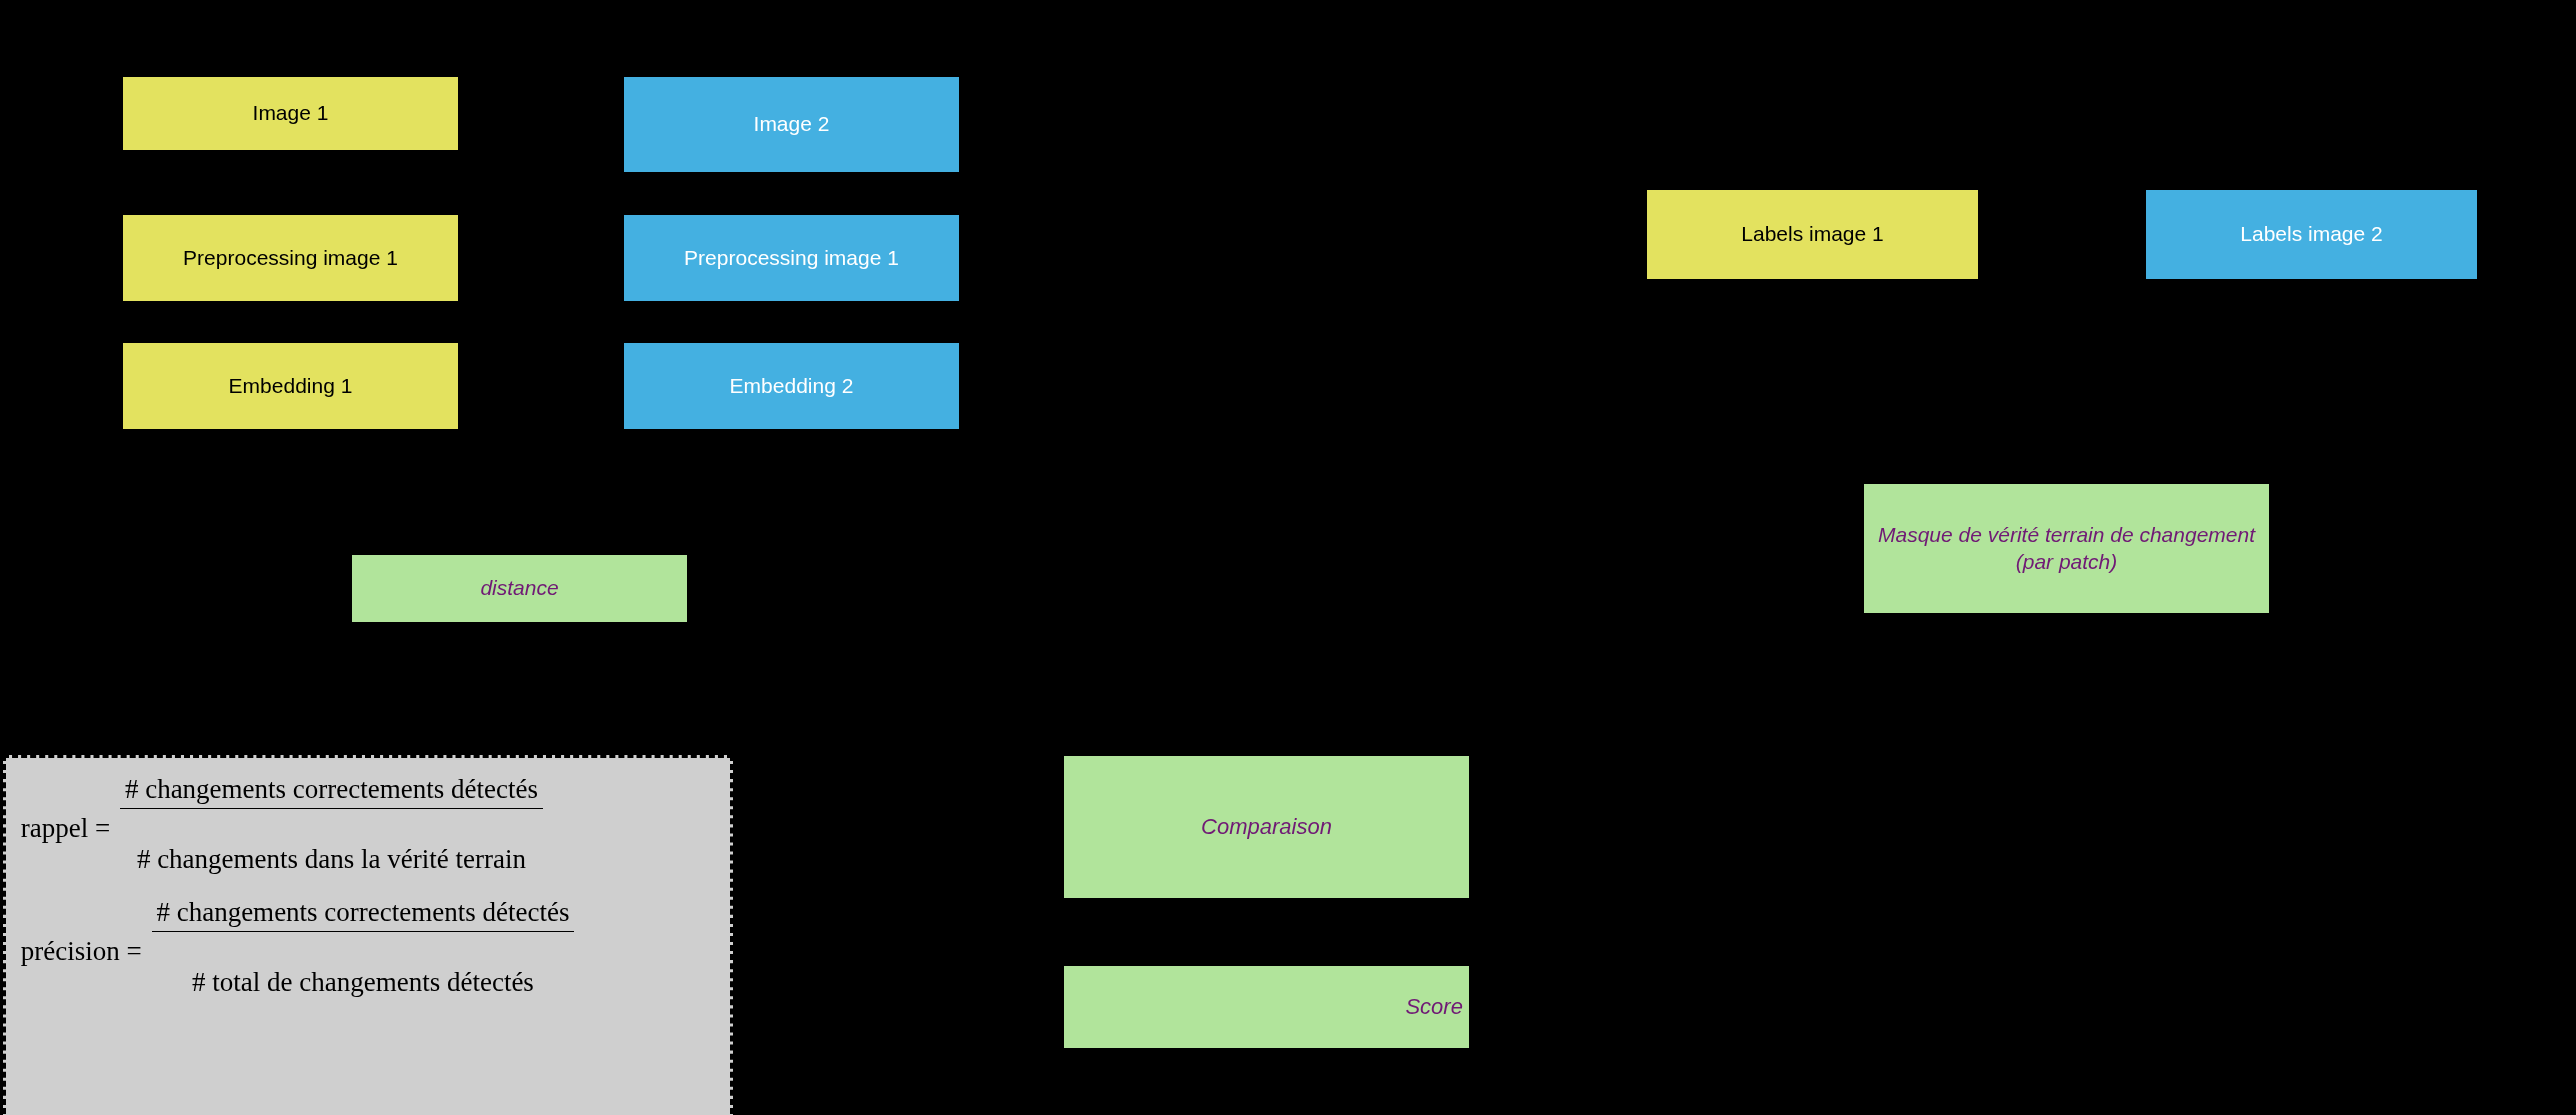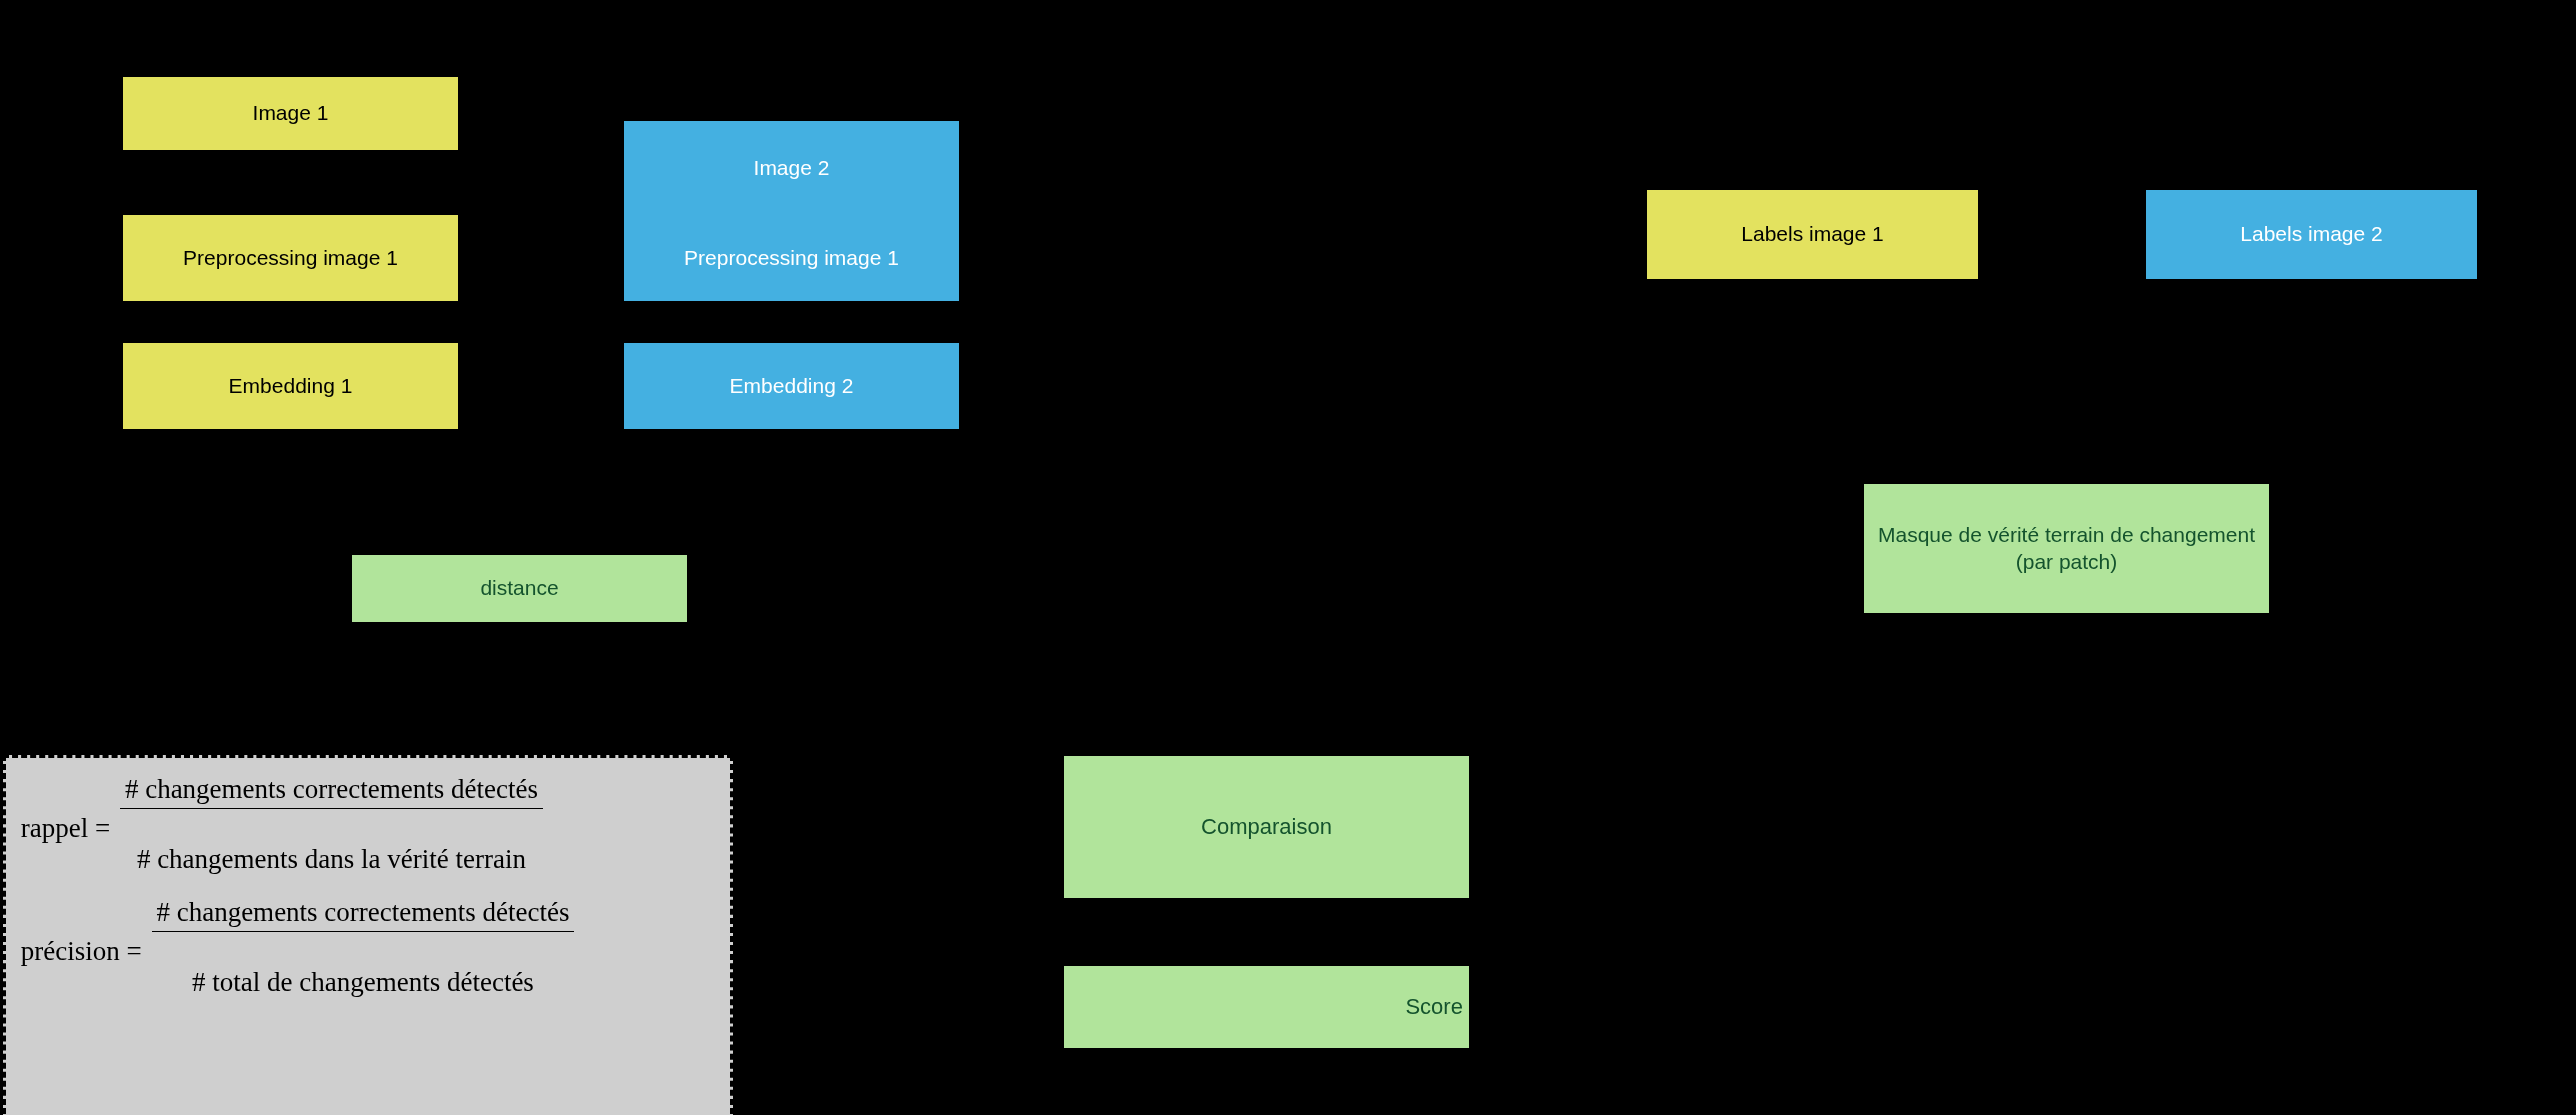--- a/index.html
+++ b/index.html
@@ -26,21 +26,21 @@
     justify-content: center;
     text-align: center;
     line-height: 1.28;
     padding: 2.5px 6.1px;
     font-family: "Liberation Sans", sans-serif;
   }
   .node .node-label { display: block; width: 100%; }
 
   .node.yellow { background: #E3E25F; color: #000000; }
   .node.blue   { background: #44B0E1; color: #FFFFFF; }
-  .node.green  { background: #B1E49B; color: #14532d; }
+  .node.green  { background: #B1E49B; color: #701a75; font-style: italic; }
 
   
   .conn {
     position: absolute;
     background: #000000;
   }
   .arrowhead {
     position: absolute;
     width: 0; height: 0;
     border-left: 6.7px solid transparent;
@@ -125,21 +125,21 @@
   </div>
 
   <div class="node yellow" style="left:123px; top:215px; width:335px; height:86px; font-size:21px;">
     <span class="node-label">Preprocessing image 1</span>
   </div>
 
   <div class="node yellow" style="left:123px; top:343px; width:335px; height:86px; font-size:21px;">
     <span class="node-label">Embedding 1</span>
   </div>
 
-  <div class="node blue" style="left:624px; top:77px; width:335px; height:95px; font-size:21px;margin-top:44px;">
+  <div class="node blue" style="left:624px; top:77px; width:335px; height:95px; font-size:21px;">
     <span class="node-label">Image 2</span>
   </div>
 
   <div class="node blue" style="left:624px; top:215px; width:335px; height:86px; font-size:21px;">
     <span class="node-label">Preprocessing image 1</span>
   </div>
 
   <div class="node blue" style="left:624px; top:343px; width:335px; height:86px; font-size:21px;">
     <span class="node-label">Embedding 2</span>
   </div>

